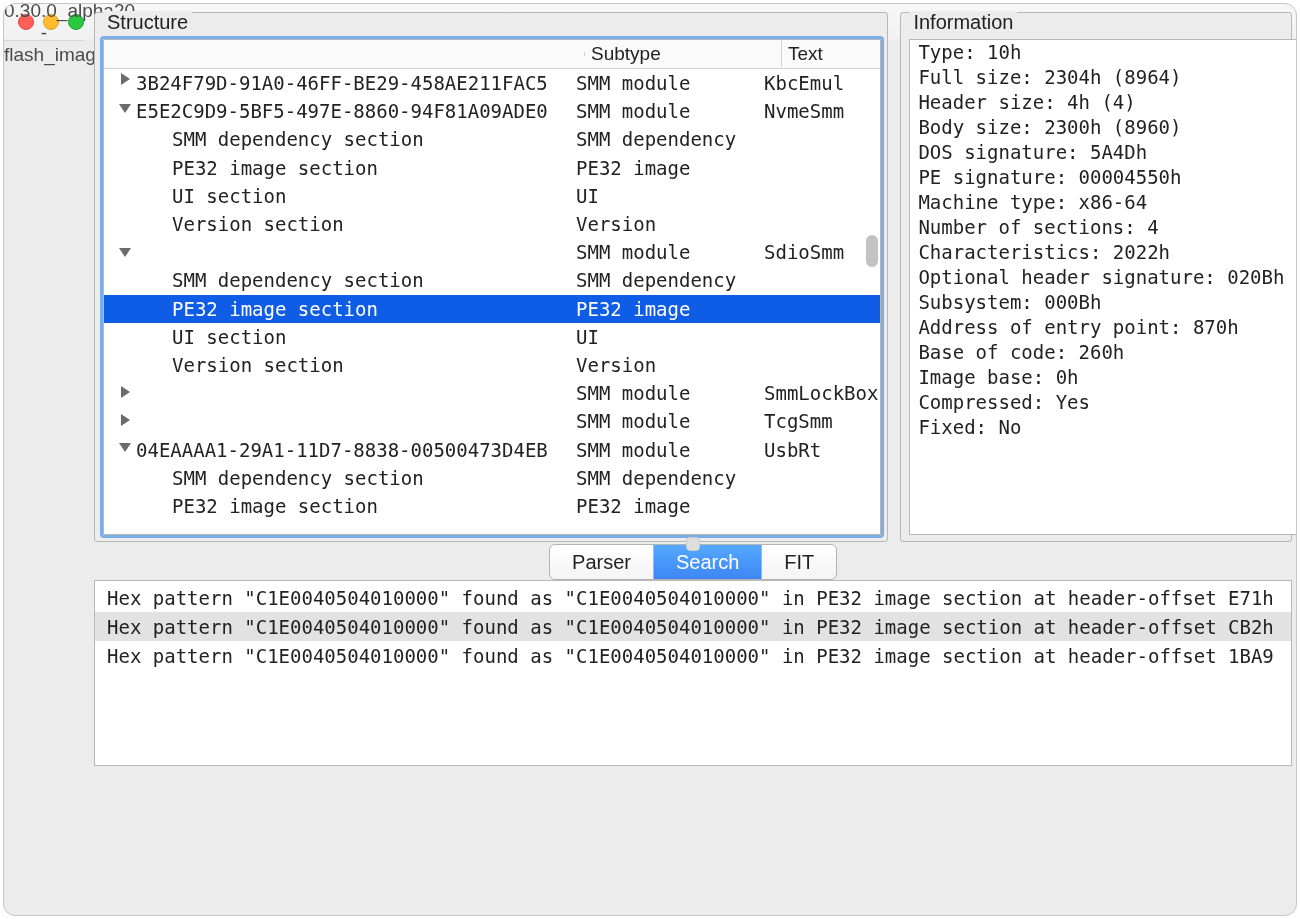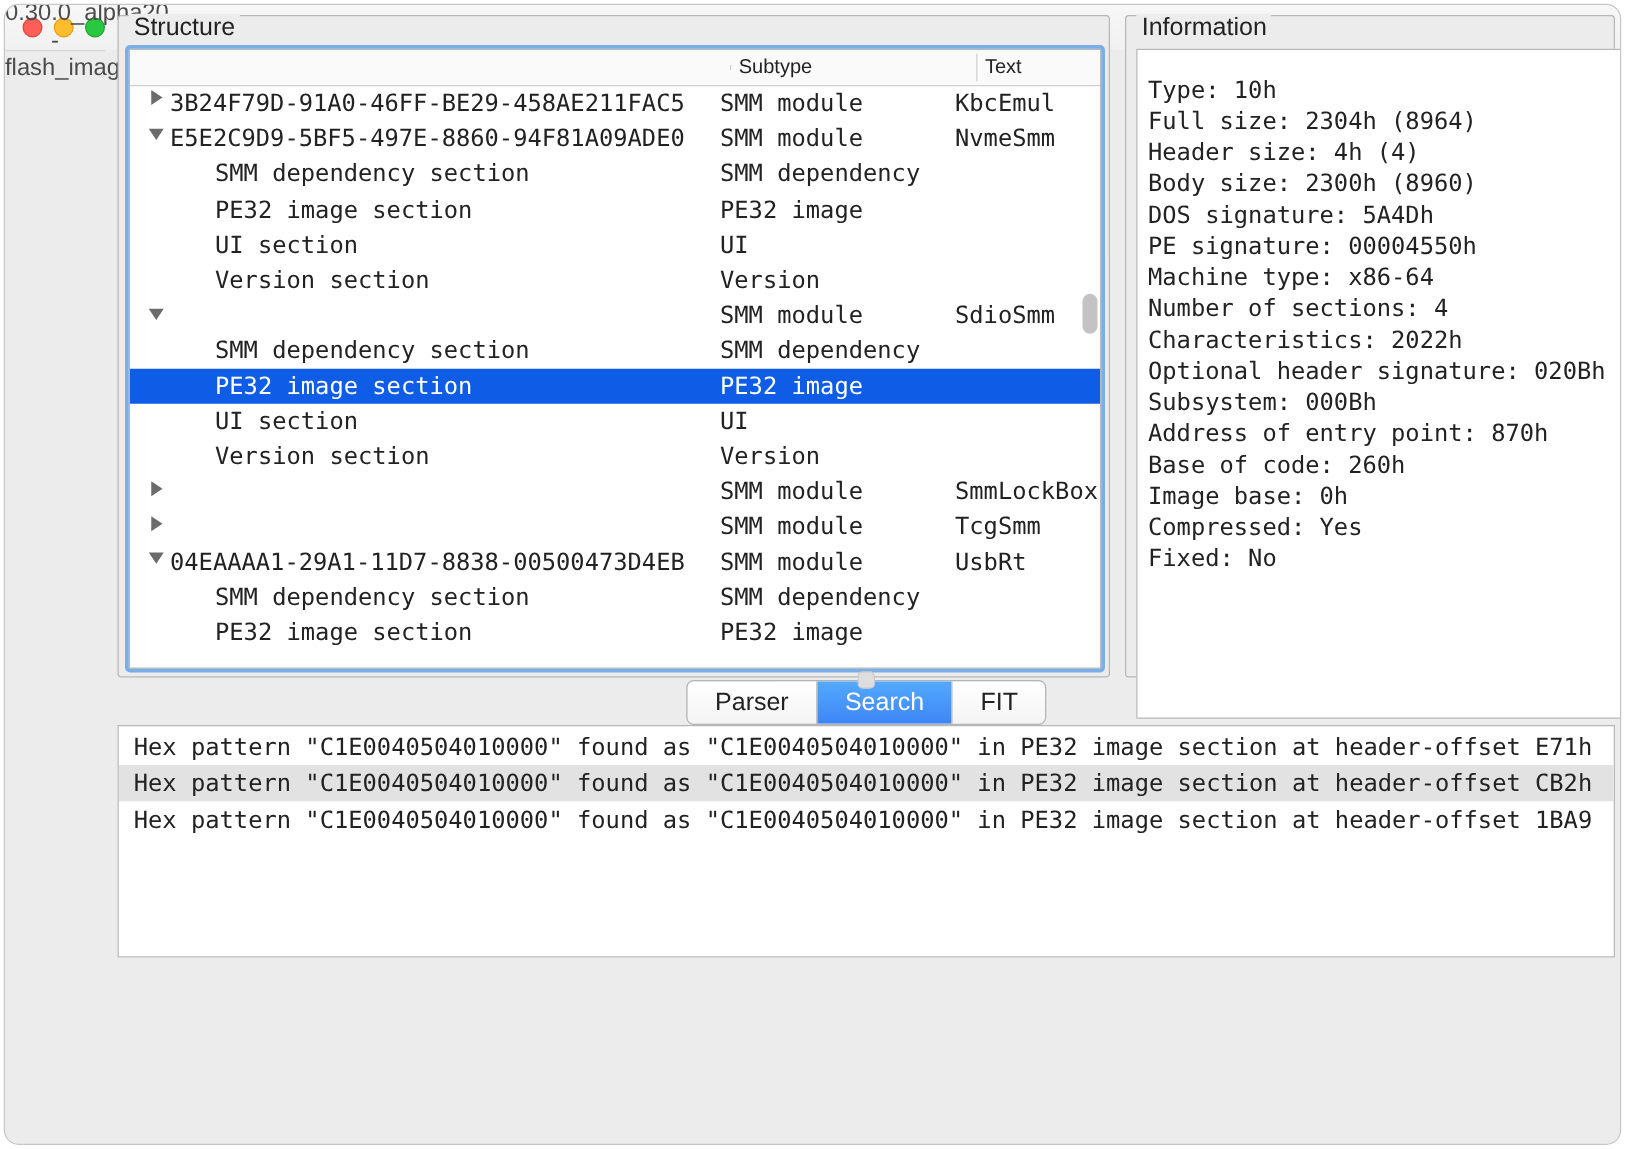--- a/index.html
+++ b/index.html
@@ -96,21 +96,21 @@
   display:flex;
   border-bottom:1px solid #d0d0d0;
   background:#fafafa;
   height:28px;
   align-items:center;
 }
 .tree-header .hcol{
   border-right:1px solid #d0d0d0;
   padding:2px 6px 2px 6px;
   font-family:var(--ui);
-  font-size:16px;
+  font-size:19px;
 }
 .hcol.name{flex:0 0 468px;}
 .hcol.subtype{flex:0 0 184px;}
 .hcol.text{flex:1;border-right:none;}
 .tree-body{height:calc(100% - 28px);overflow:hidden;position:relative;}
 .tree-row{
   display:flex;
   align-items:center;
   height:28.2px;
   white-space:nowrap;
@@ -134,21 +134,21 @@
   position:absolute;
   right:2px;top:2px;bottom:2px;width:12px;
 }
 .tree-scroll-thumb{
   position:absolute;
   right:0;top:164px;width:12px;height:32px;
   border-radius:6px;
   background:#c3c3c3;
 }
 .info-panel{
-  padding:20px 8px;
+  padding:0 8px;
   line-height:25px;
   white-space:pre-wrap;
 }
 
 .seg-wrap{display:flex;justify-content:center;padding:2px 0 0 0;position:relative;}
 .drag-handle{position:absolute;top:-5px;left:50%;transform:translateX(-50%);width:12px;height:12px;background:#dedede;border-radius:4px;border:1px solid #cacaca;}
 .segmented{
   display:flex;
   border:1px solid #b4b4b4;
   border-radius:6px;

